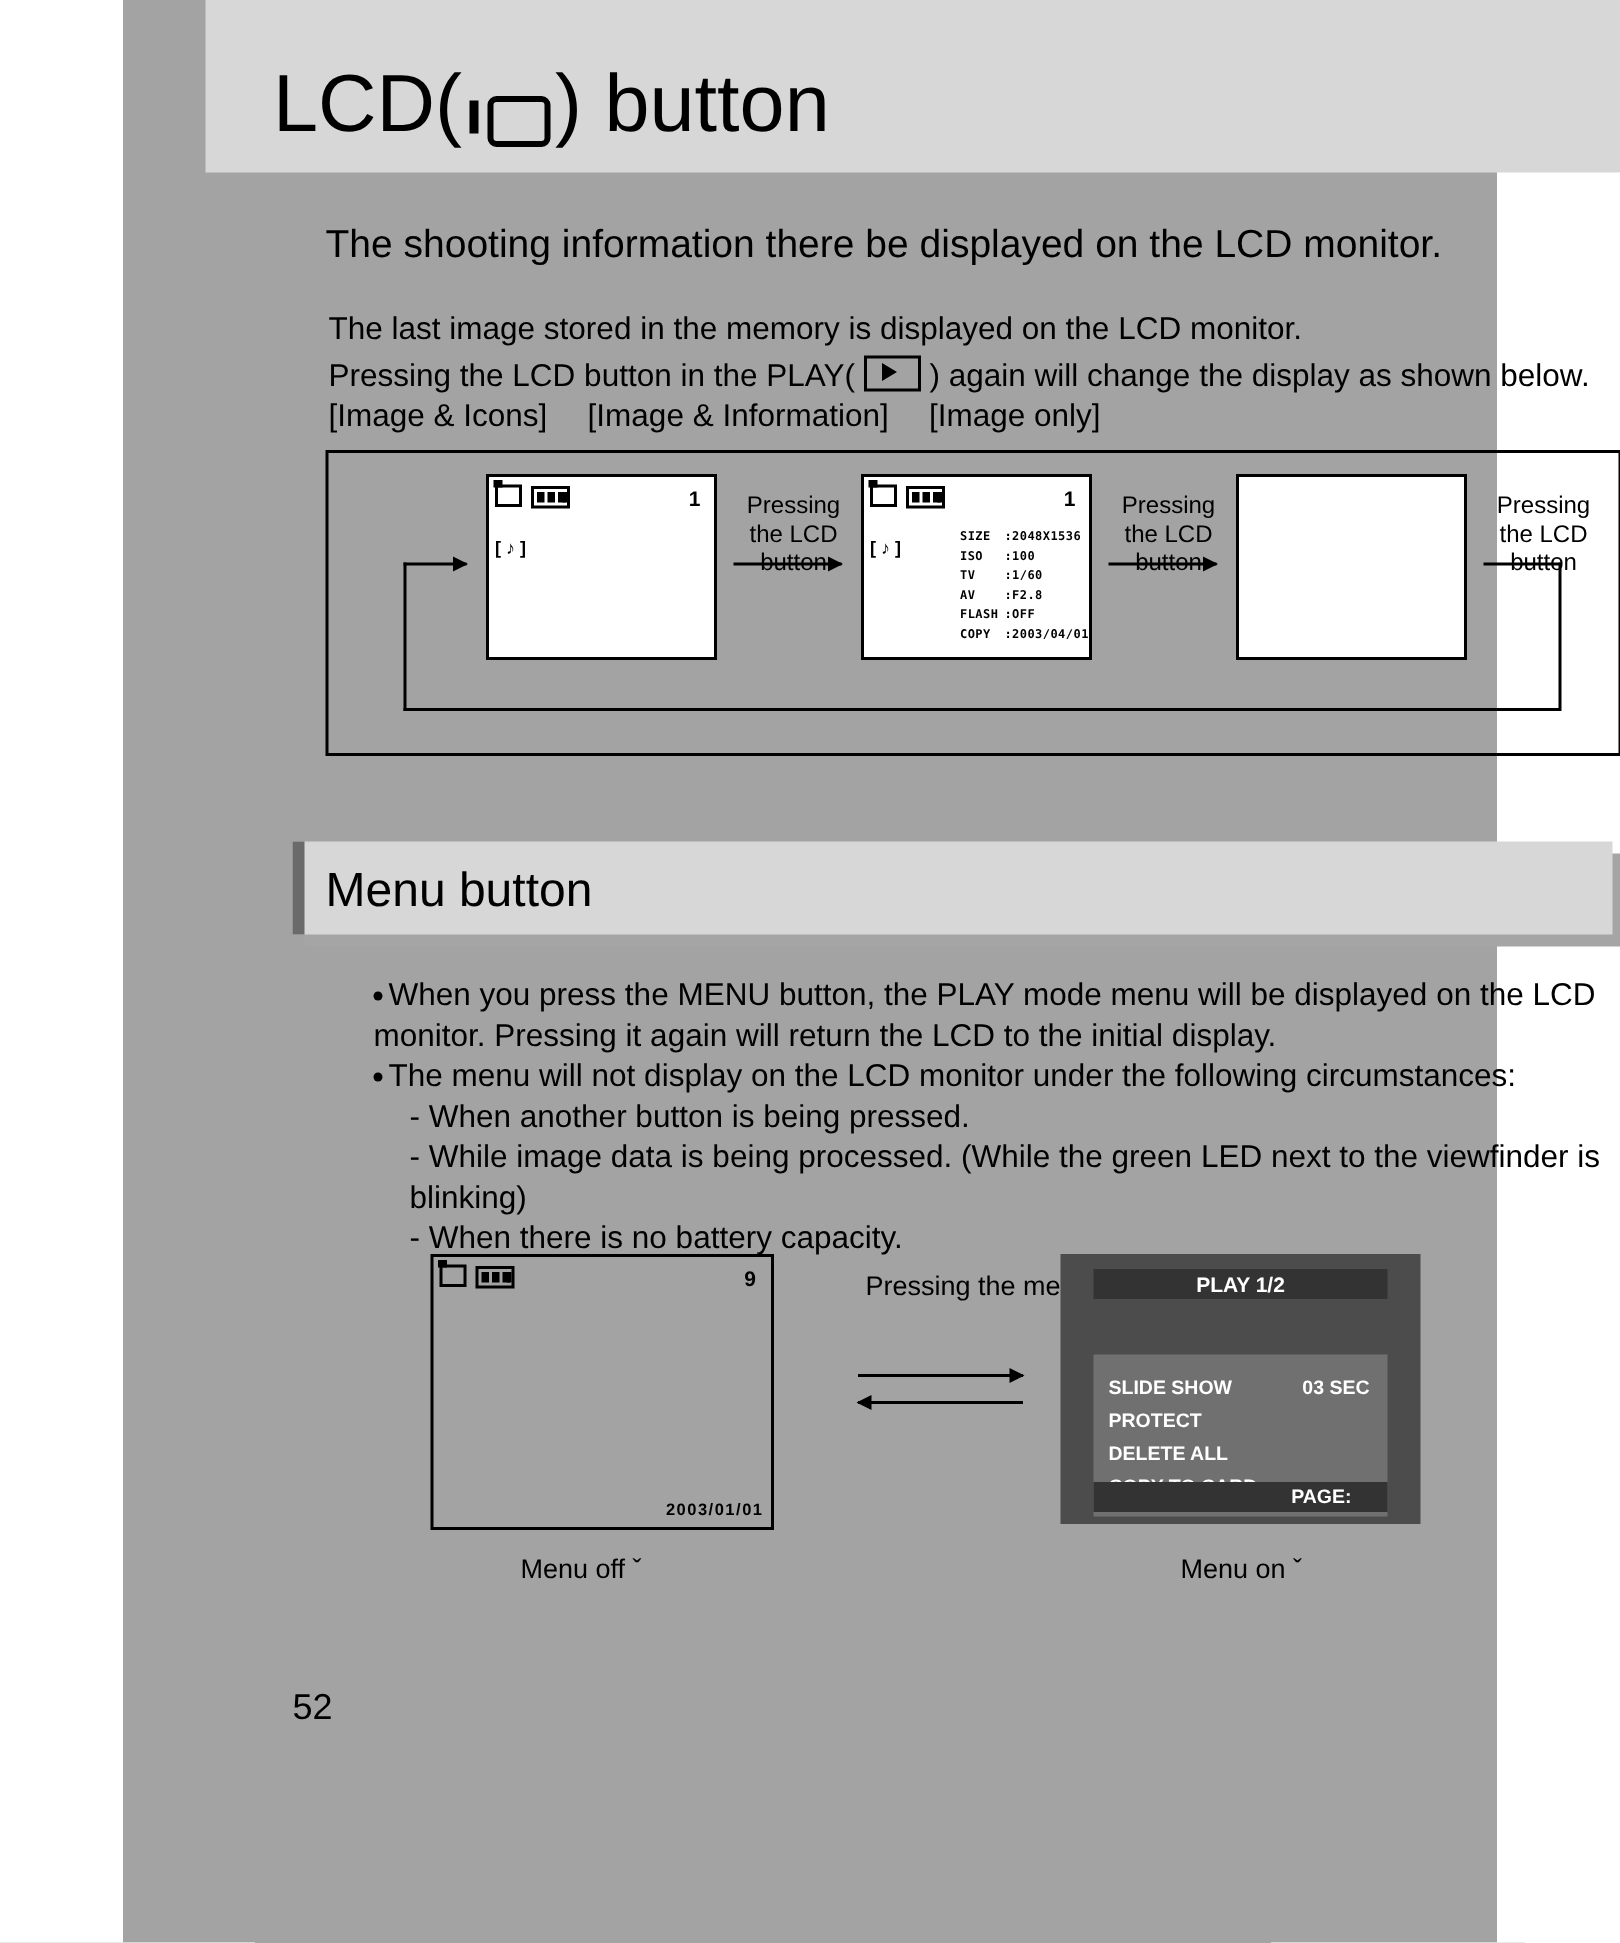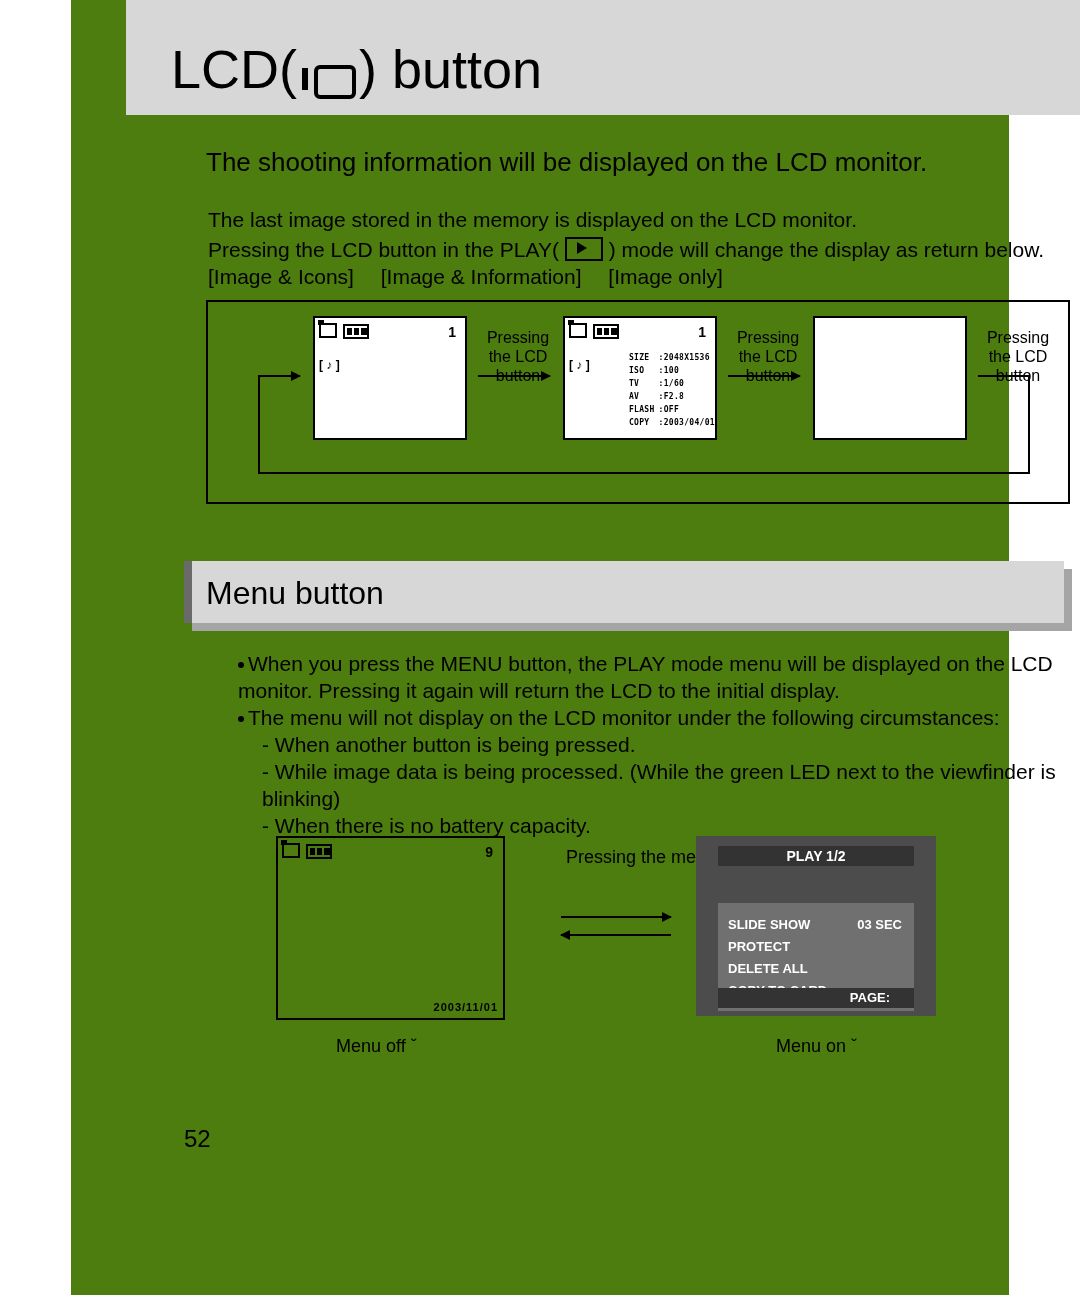--- a/index.html
+++ b/index.html
@@ -1,16 +1,16 @@
 <!DOCTYPE html>
 <html><head>
 <meta charset="utf-8">
 <style>
   html,body{margin:0;padding:0;background:#fff;}
-  .page{width:916px;height:1295px;margin:0 auto;background:#4d7c0f;position:relative;font-family:Arial,Helvetica,sans-serif;color:#000;padding-left:22px;}
+  .page{width:916px;height:1295px;margin:0 auto;background:#a3a3a3;position:relative;font-family:Arial,Helvetica,sans-serif;color:#000;}
   .paper{position:absolute;left:55px;top:0;width:970px;height:1295px;}
 
   
   .title-bar{position:absolute;left:0;top:0;width:970px;height:115px;background:#d7d7d7;}
   .title{position:absolute;left:45px;top:38px;font-size:54px;font-weight:400;letter-spacing:0px;}
   .lcd-glyph{position:relative;display:inline-block;width:52px;height:34px;top:8px;margin:0 5px;}
   .lcd-glyph .bar{position:absolute;left:0;top:6px;width:6px;height:22px;background:#000;}
   .lcd-glyph .rect{position:absolute;left:12px;top:3px;width:34px;height:26px;border:4px solid #000;border-radius:6px;}
 
   
@@ -93,28 +93,28 @@
 
 <div class="page">
  <div class="paper">
 
   <div class="title-bar">
     <div class="title">
       <span>LCD(</span><span class="lcd-glyph"><span class="bar"></span><span class="rect"></span></span><span>) button</span>
     </div>
   </div>
 
-  <div class="subtitle">The shooting information will be displayed on the LCD monitor.</div>
+  <div class="subtitle">The shooting information there be displayed on the LCD monitor.</div>
 
   <div class="body1">
     <div>The last image stored in the memory is displayed on the LCD monitor.</div>
     <div>
       <span>Pressing the LCD button in the PLAY( </span>
       <span class="glyph-play"></span>
-      <span> ) mode will change the display as return below.</span>
+      <span> ) again will change the display as shown below.</span>
     </div>
     <div>[Image &amp; Icons]  [Image &amp; Information]  [Image only]</div>
   </div>
 
   <div class="flow">
 
     <div class="screen s1">
       <div class="scr-top">
         <span class="cam-ic"></span>
         <span class="batt-ic">
@@ -197,21 +197,21 @@
 
   <div class="menu-diagram">
     <div class="menu-off">
       <div class="scr-top">
         <span class="cam-ic"></span>
         <span class="batt-ic">
               <span class="fill"></span>
             </span>
         <span class="scr-num">9</span>
       </div>
-      <div class="date">2003/11/01</div>
+      <div class="date">2003/01/01</div>
     </div>
     <div class="cap cap-off">Menu off ˇ</div>
 
     <div class="mid-label">Pressing the menu button</div>
     <div class="menu-arrows">
       <div class="arr head" style="left:0;top:0;width:110px;"></div>
       <div class="arr headL" style="left:0;top:18px;width:110px;"></div>
     </div>
 
     <div class="menu-on">

